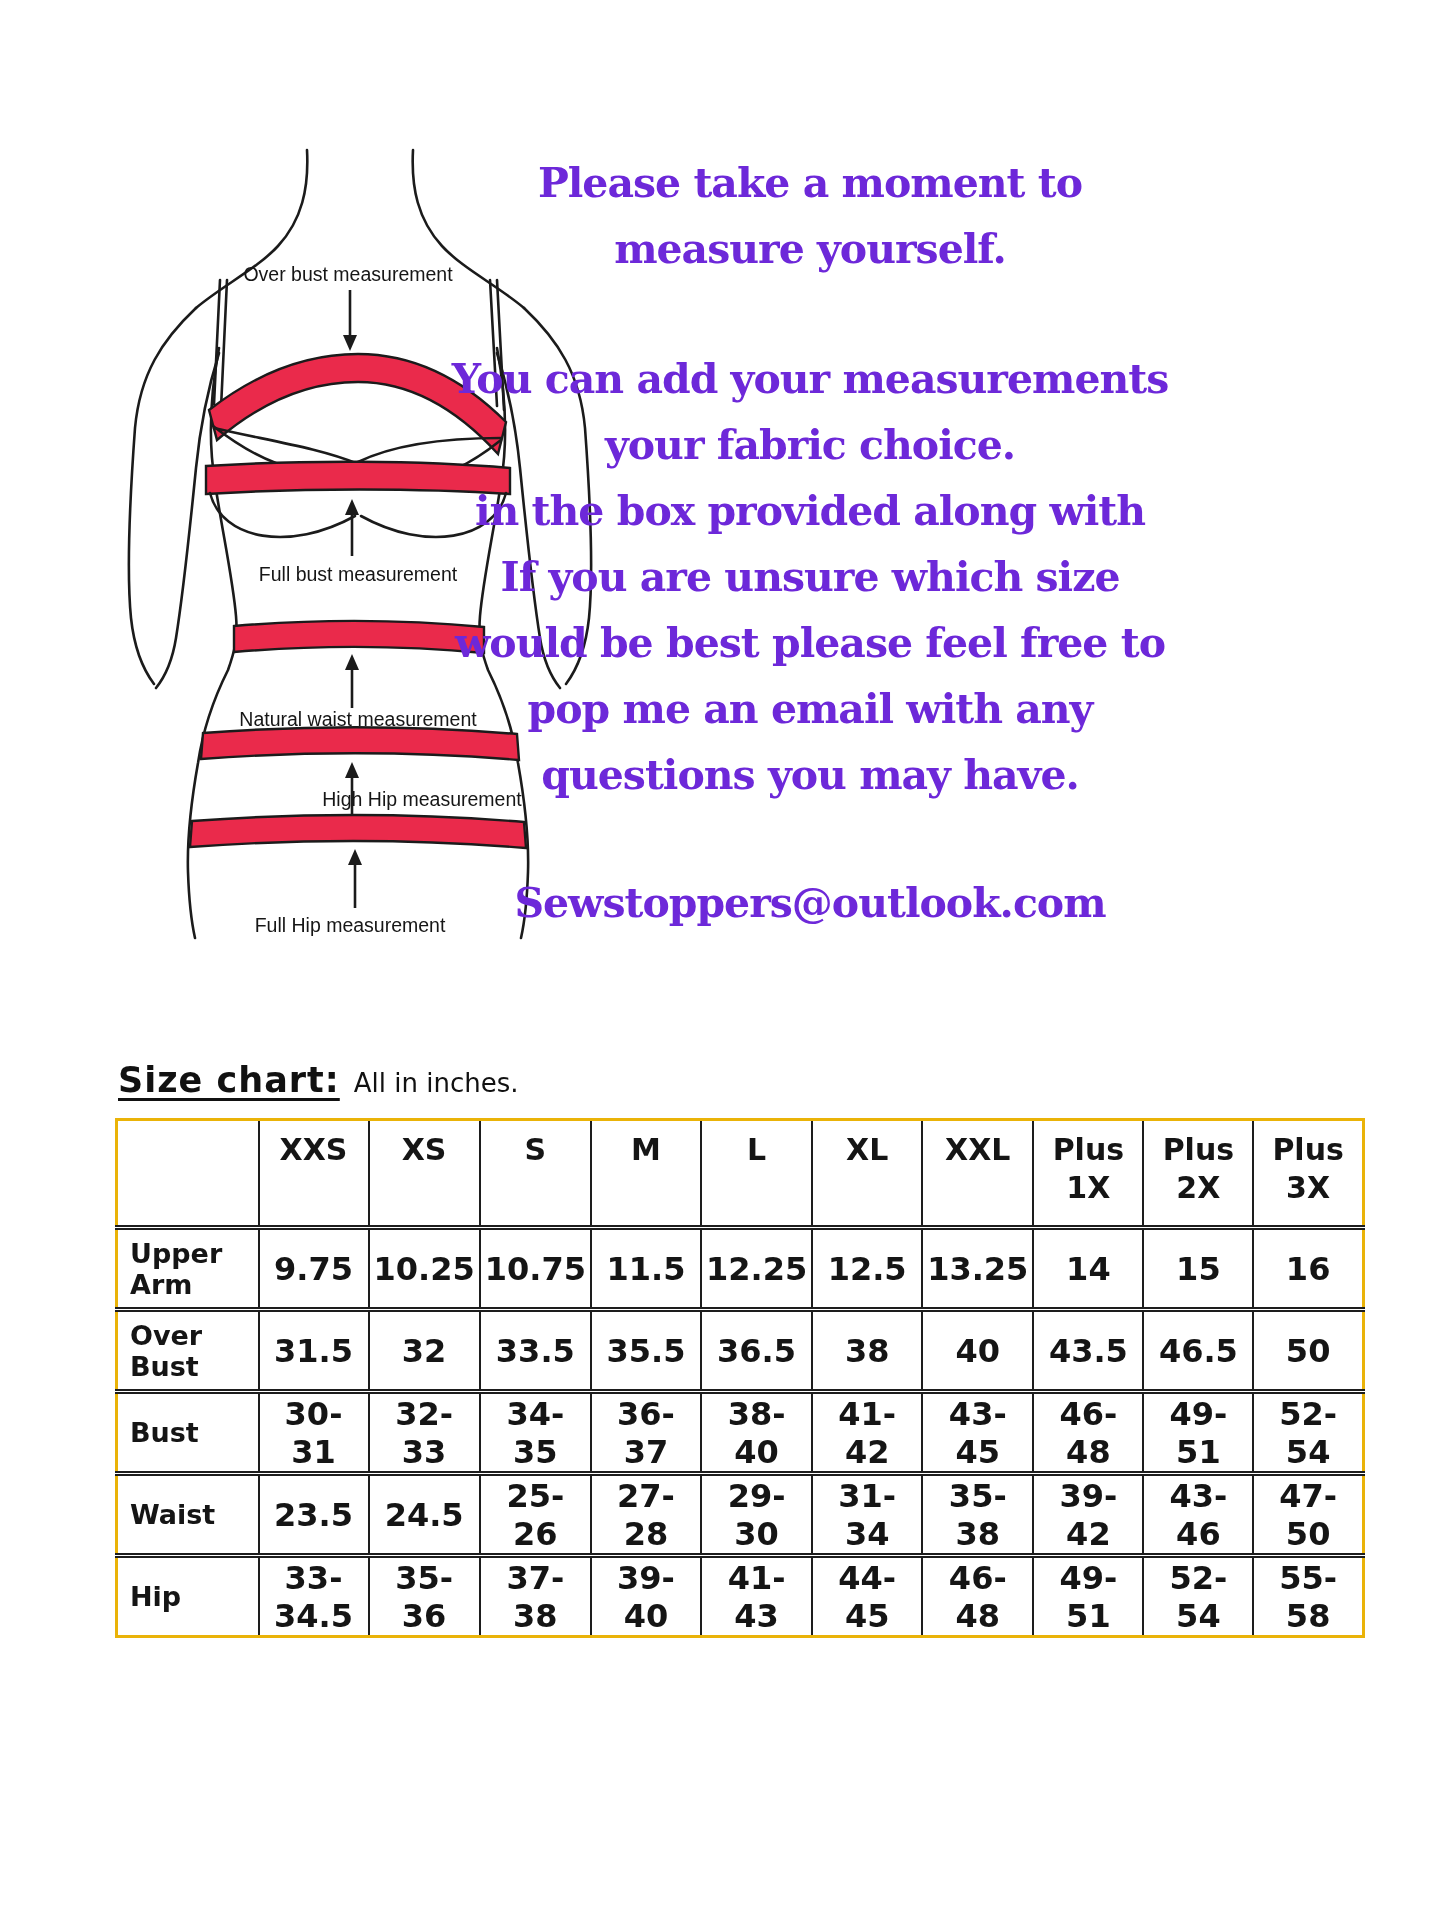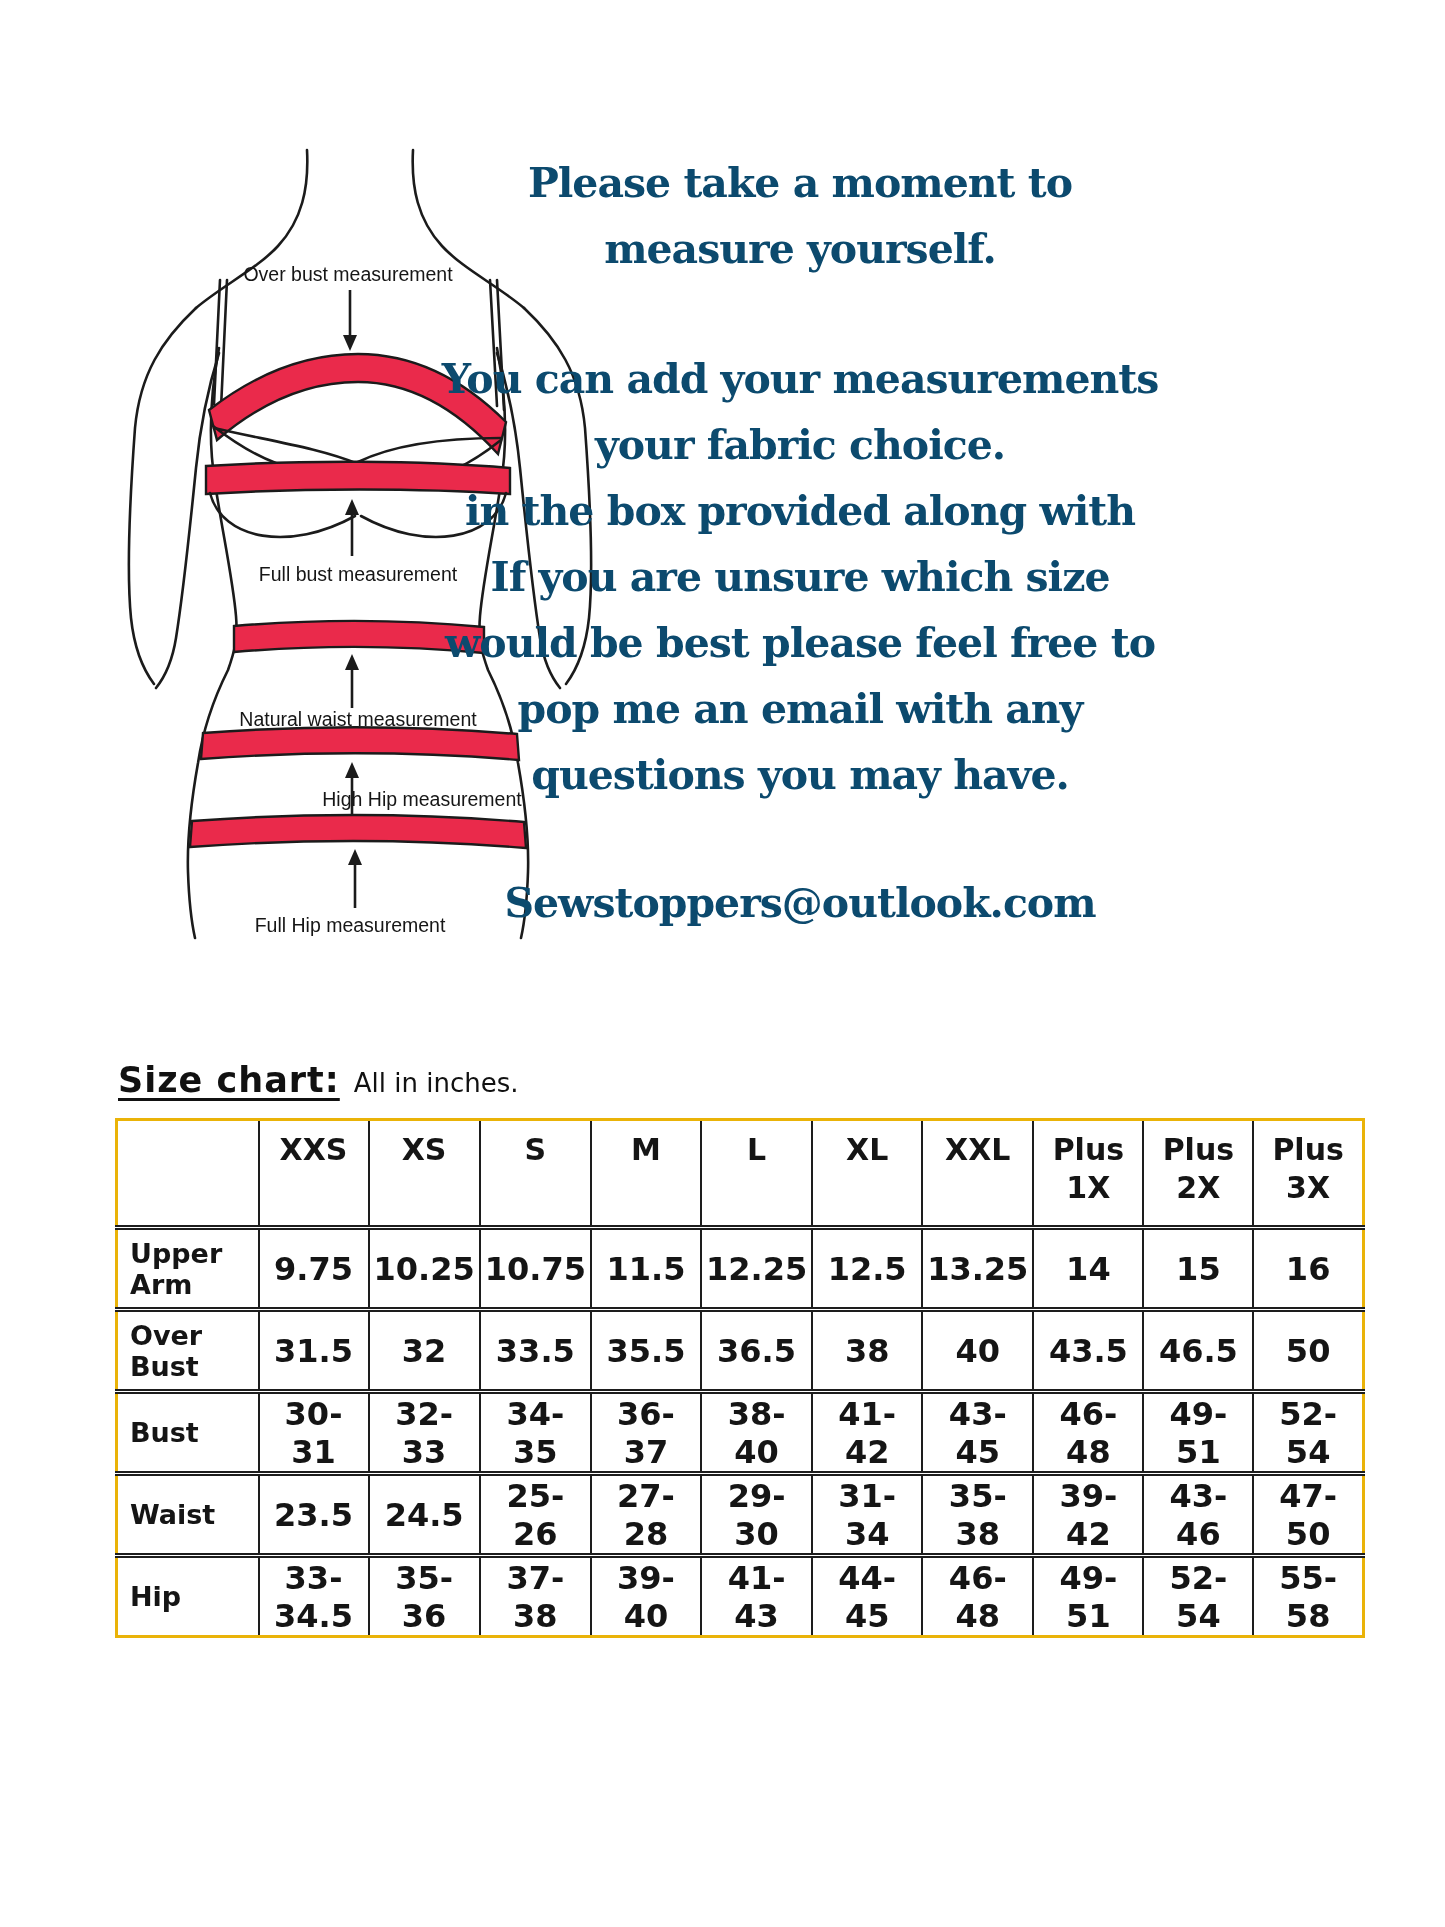--- a/index.html
+++ b/index.html
@@ -9,23 +9,23 @@
   }
   
   .figure{position:absolute;left:100px;top:148px;width:520px;height:840px;}
   .figure path.line{fill:none;stroke:#1b1b1b;stroke-width:2.6;stroke-linecap:round;}
   .figure path.band{fill:#ea2a4b;stroke:#1b1b1b;stroke-width:2.4;}
   .figure line.arrow{stroke:#1b1b1b;stroke-width:2.6;}
   .figure polygon.head{fill:#1b1b1b;}
   .figure text{font-family:"Liberation Sans",sans-serif;font-size:19.5px;fill:#161616;}
   
   .intro{
-    position:absolute;left:430px;top:150px;width:740px;text-align:center;
+    position:absolute;left:440px;top:150px;width:740px;text-align:center;
     font-family:"DejaVu Serif","Liberation Serif",serif;font-weight:700;
-    font-size:41px;line-height:66px;letter-spacing:-1px;color:#0c4a6e;
+    font-size:41px;line-height:66px;letter-spacing:-1px;color:#6d28d9;
   }
   .intro div{white-space:nowrap;}
   .intro-body{margin-top:64px;}
   .intro-email{margin-top:62px;}
   
   .chart-heading{position:absolute;left:118px;top:1060px;}
   .chart-title{
     font-family:"DejaVu Sans","Liberation Sans",sans-serif;font-size:35px;font-weight:700;
     letter-spacing:1px;text-decoration:underline;text-underline-offset:6px;color:#111;margin-top:19px;
   }

